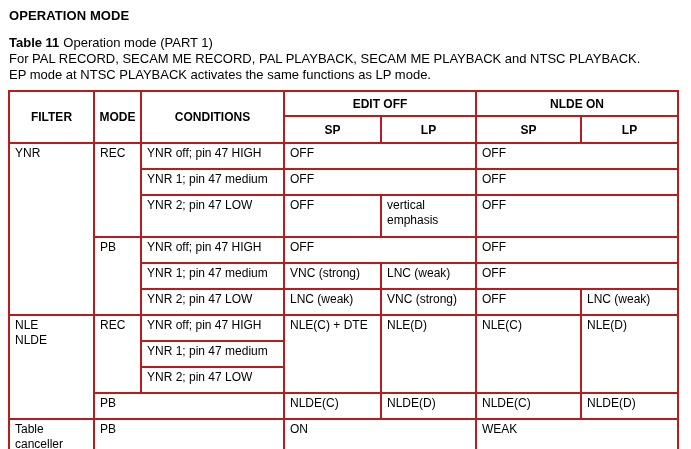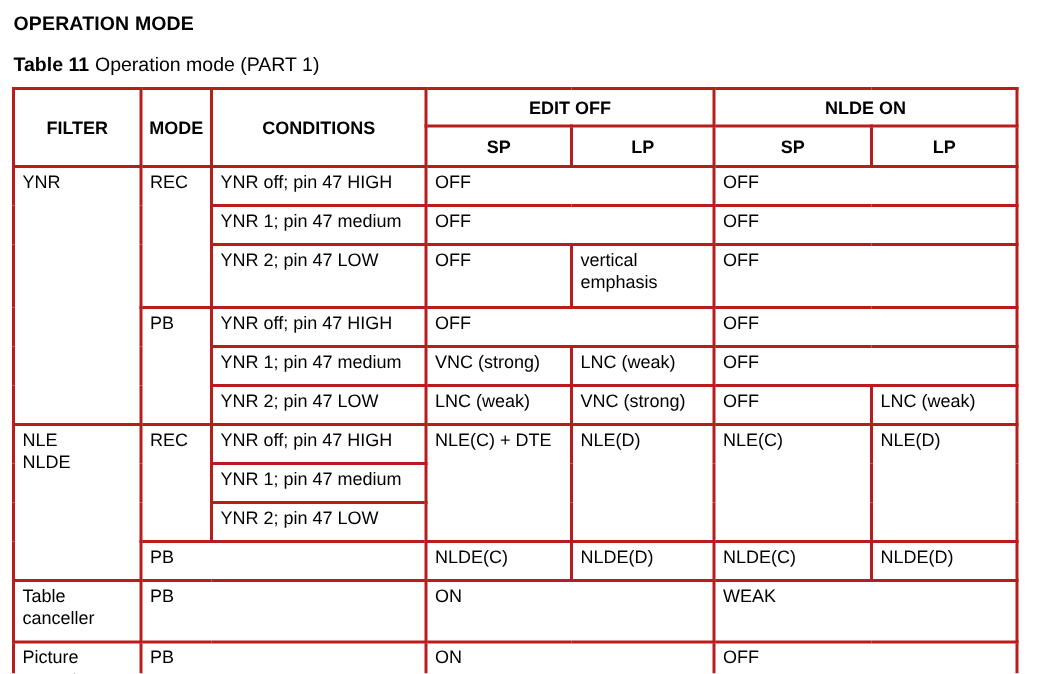--- a/index.html
+++ b/index.html
@@ -68,21 +68,23 @@
 </style>
 </head>
 <body>
 
 <div class="page">
 
   <h1 class="doc-title">OPERATION MODE</h1>
 
   <p class="caption"><span class="cap-label">Table 11</span><span class="cap-text">Operation mode (PART 1)</span></p>
 
+  <p class="desc">For PAL RECORD, SECAM ME RECORD, PAL PLAYBACK, SECAM ME PLAYBACK and NTSC PLAYBACK.</p>
 
+  <p class="desc">EP mode at NTSC PLAYBACK activates the same functions as LP mode.</p>
 
   <table class="op-table">
     <colgroup>
       <col style="width:85px">
       <col style="width:47px">
       <col style="width:143px">
       <col style="width:97px">
       <col style="width:95px">
       <col style="width:105px">
       <col style="width:97px">

